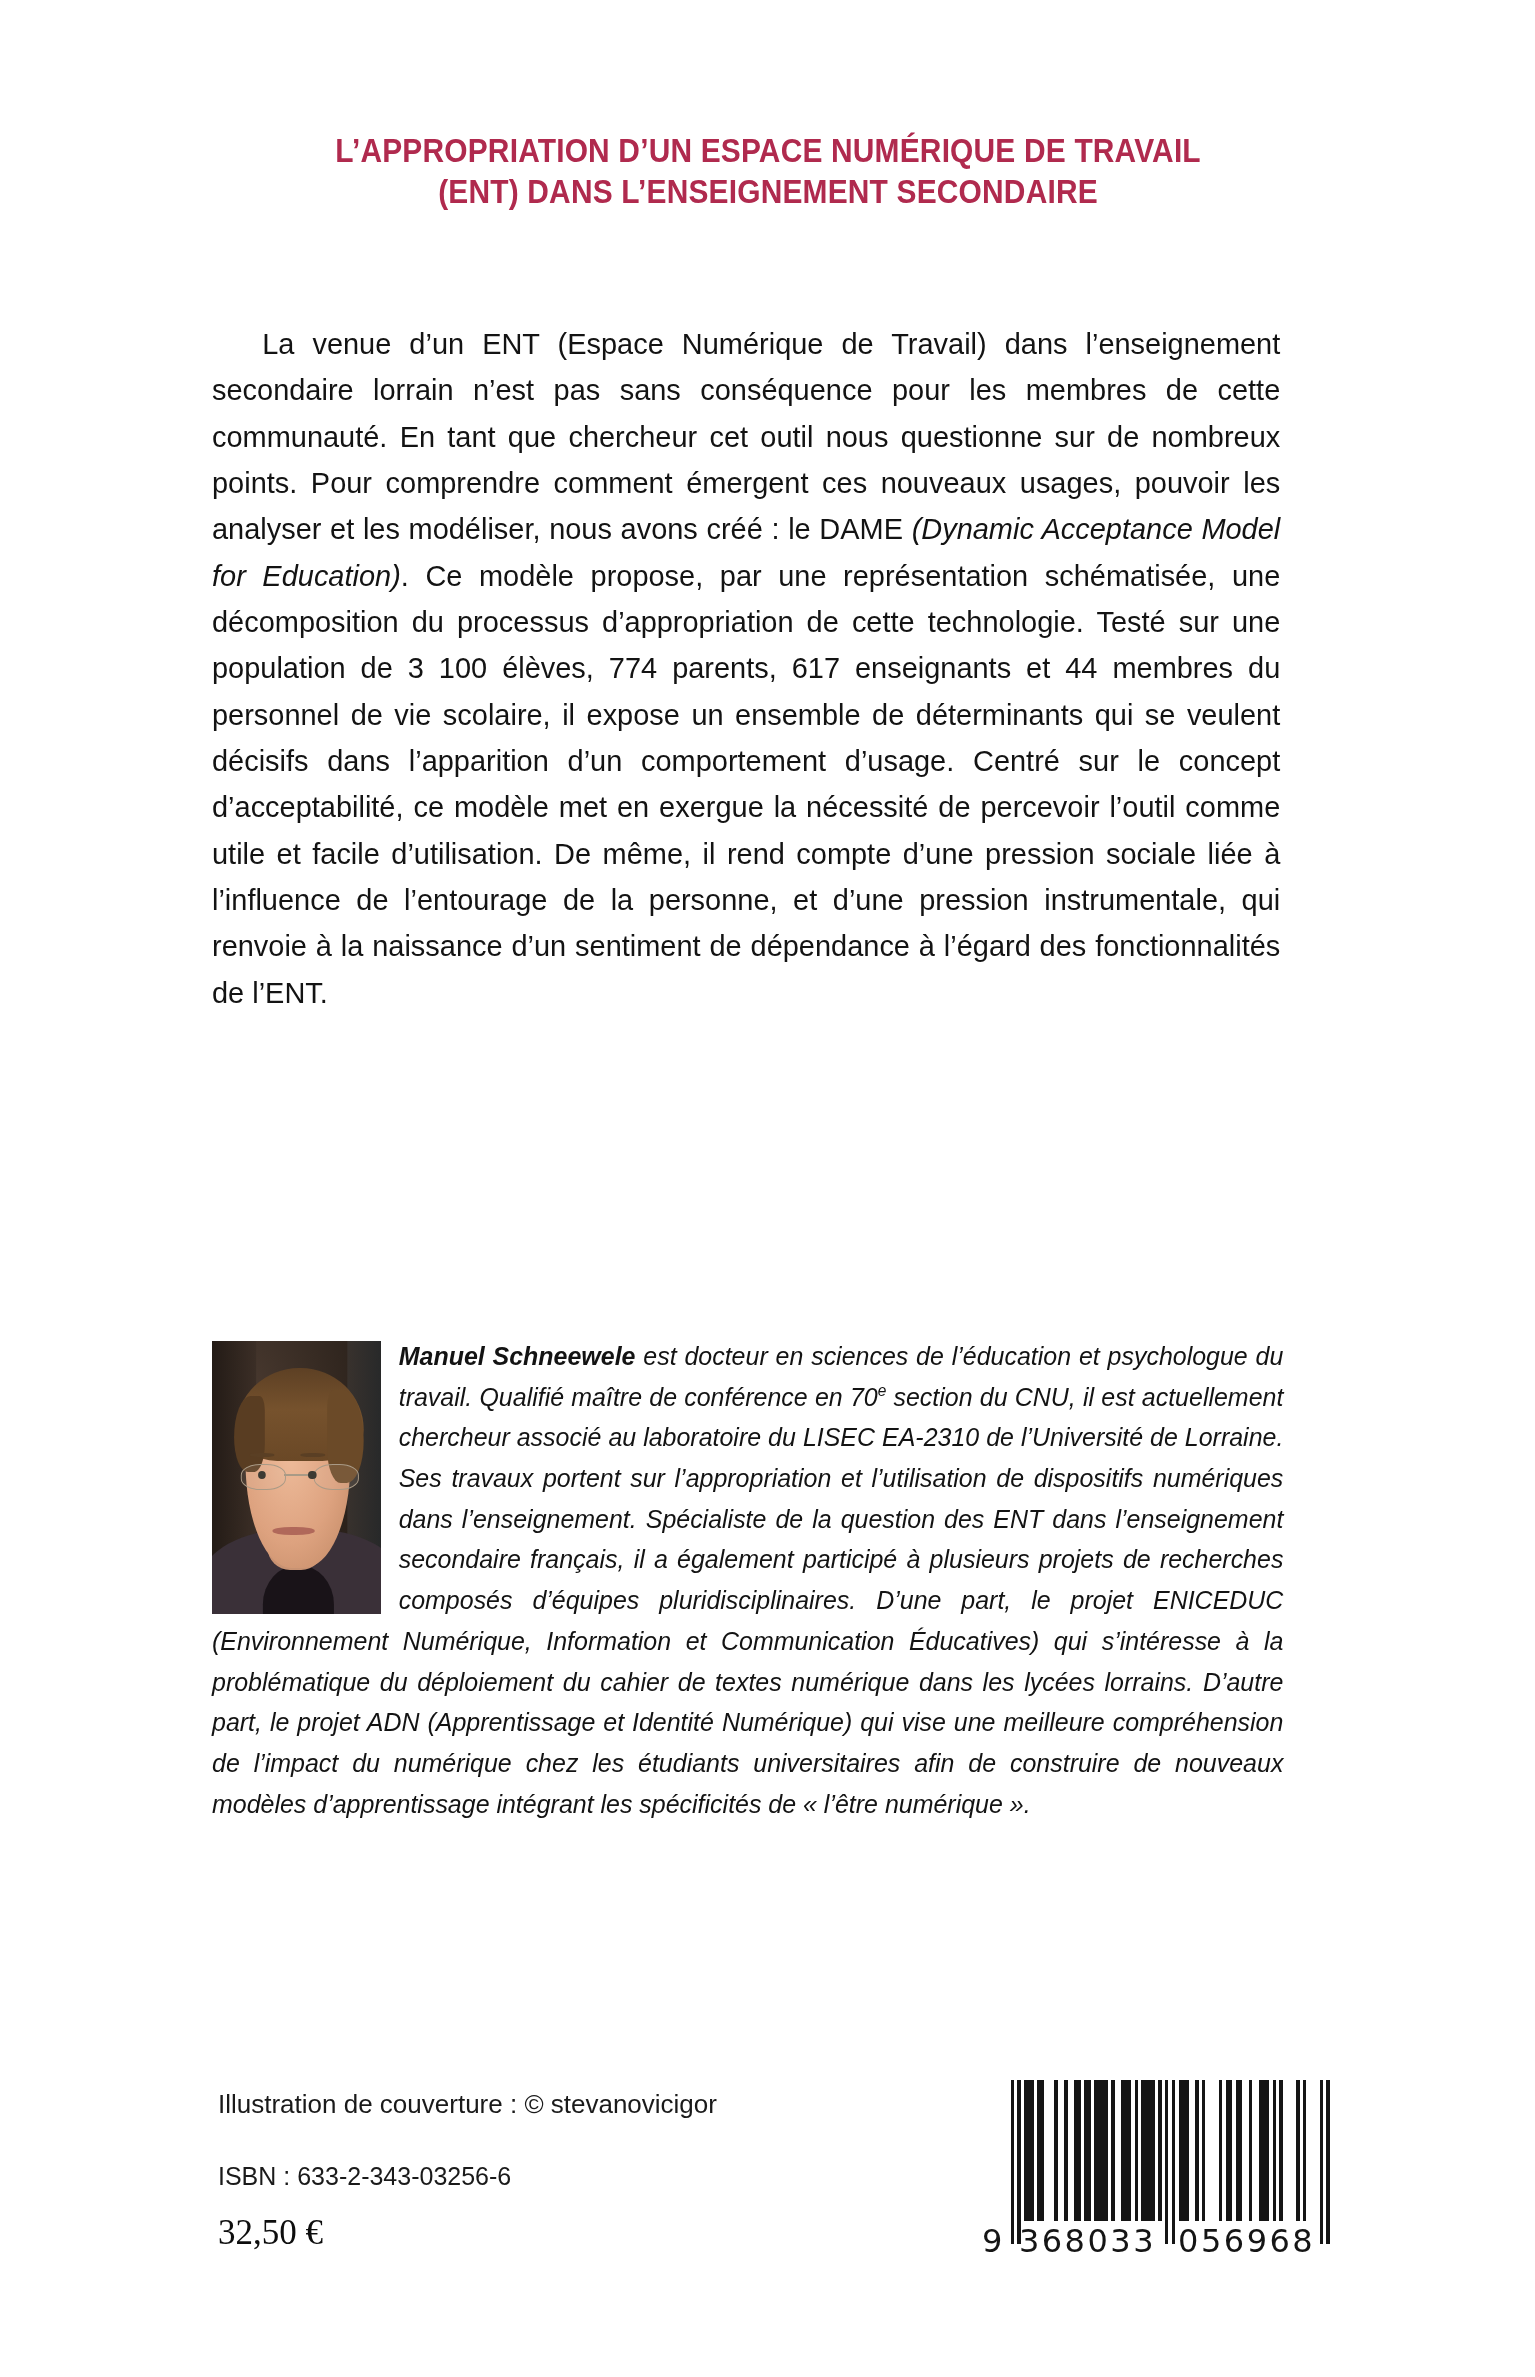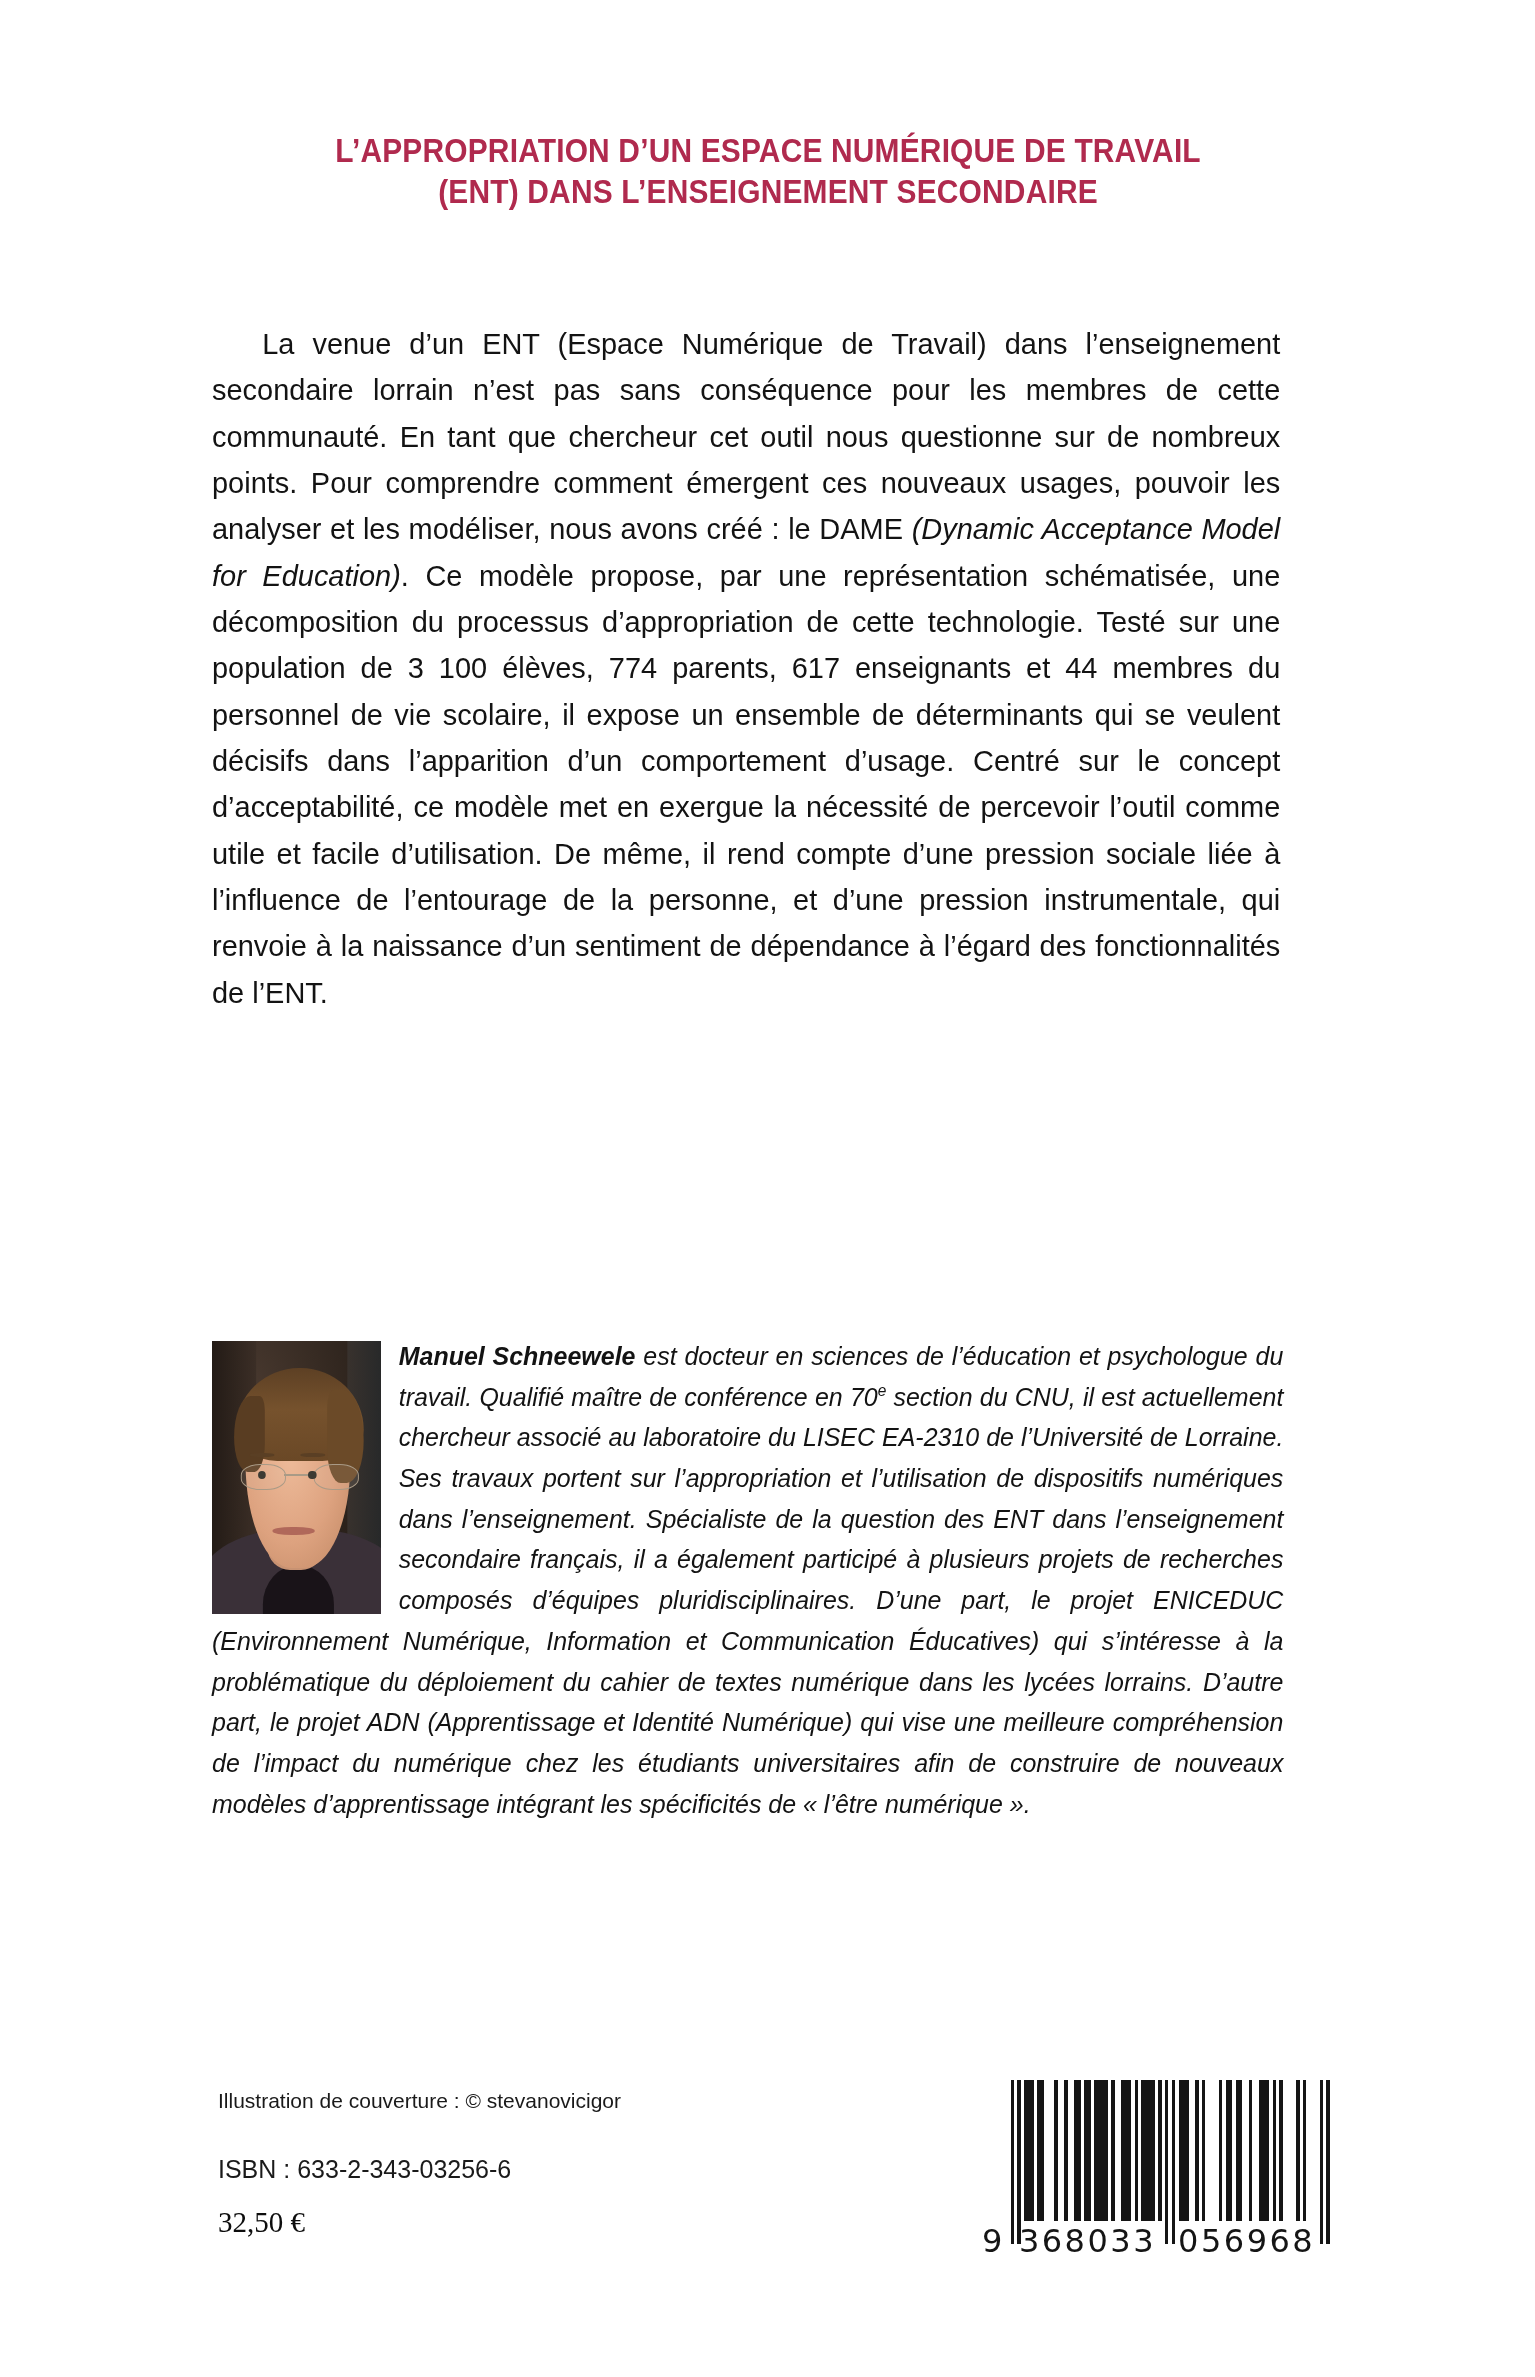--- a/index.html
+++ b/index.html
@@ -167,34 +167,34 @@
   }
 
   
   .footer-left {
     position: absolute;
     left: 218px;
     top: 2089px;
     width: 688px;
   }
   .cover-credit {
-    font-size: 21px;
+    font-size: 26px;
     color: #1a1a1a;
     margin-bottom: 42px;
     white-space: nowrap;
   }
   .isbn {
     font-size: 25px;
     color: #1a1a1a;
     margin-bottom: 22px;
     white-space: nowrap;
   }
   .price {
     font-family: "Liberation Serif", serif;
-    font-size: 29px;
+    font-size: 35px;
     color: #0d0d0d;
     white-space: nowrap;
   }
 
   
   .barcode-wrap {
     position: absolute;
     left: 982px;
     top: 2080px;
     width: 361px;

